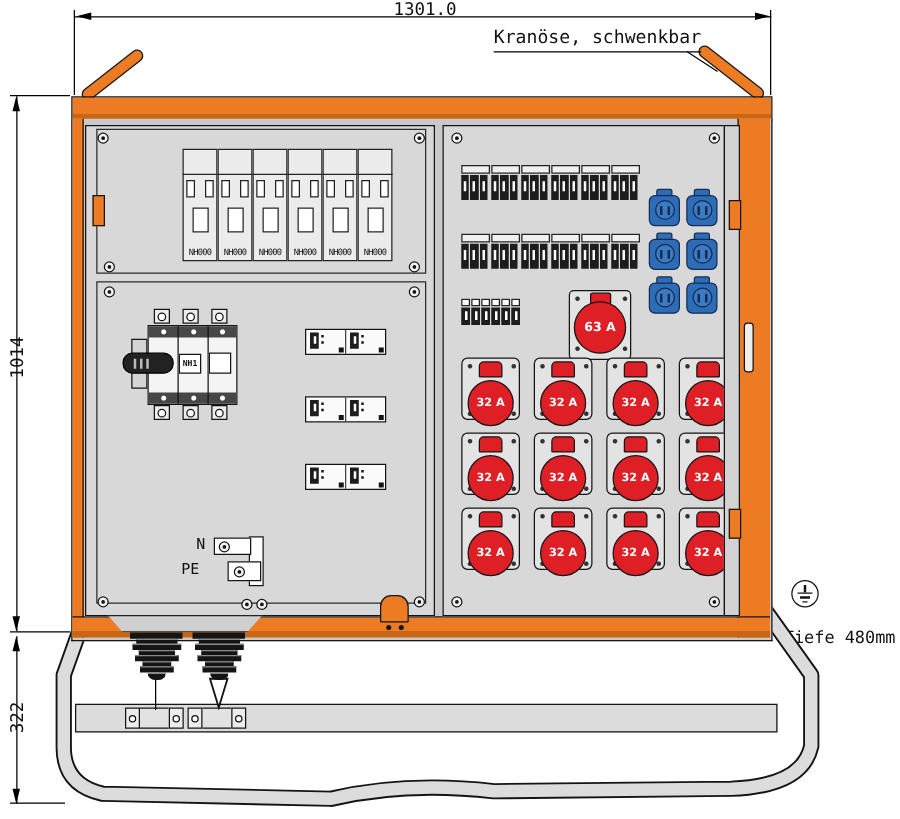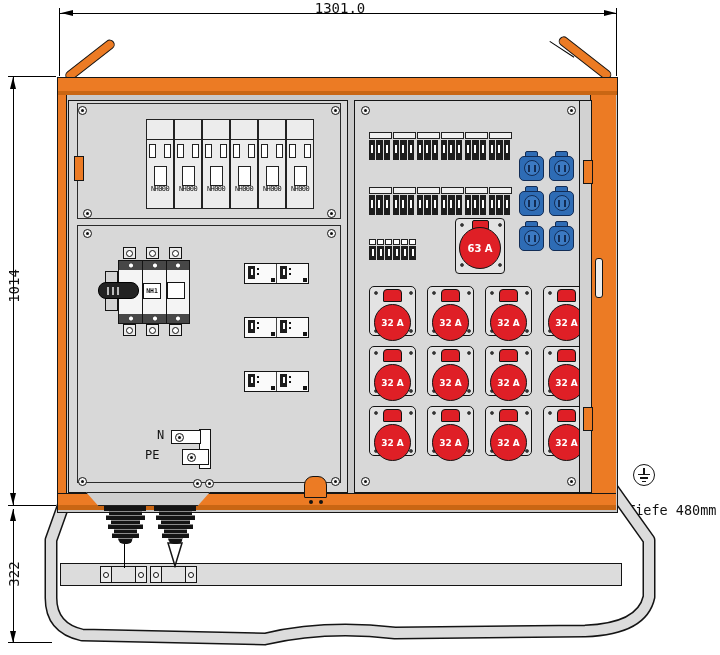--- a/index.html
+++ b/index.html
@@ -37,21 +37,21 @@
   .dot{position:absolute;width:4px;height:4px;border-radius:50%;background:#141414;z-index:8}
   .screw{position:absolute;width:9px;height:9px;border:1.2px solid #141414;border-radius:50%;background:#f4f4f4}
   .screw::after{content:"";position:absolute;left:50%;top:50%;width:3px;height:3px;margin:-1.5px 0 0 -1.5px;border-radius:50%;background:#141414}
   
   .fuse-row{position:absolute;left:77px;top:18px;display:flex}
   .fuse{width:28px;height:90px;border:1.1px solid #222;background:#ececec;position:relative}
   .fuse::before{content:"";position:absolute;left:-1px;right:-1px;top:19px;border-top:1.1px solid #222}
   .fuse .k{position:absolute;top:24px;width:7px;height:14px;border:1.1px solid #222;background:#fff}
   .fuse .k.kl{left:2px}.fuse .k.kr{right:2px}
   .fuse .mid{position:absolute;top:46px;left:50%;width:13px;height:20px;margin-left:-6.5px;border:1.1px solid #222;background:#fff}
-  .fuse-label{position:absolute;bottom:15px;left:-2px;right:-2px;text-align:center;font-size:7px;letter-spacing:-0.6px}
+  .fuse-label{position:absolute;bottom:2px;left:-2px;right:-2px;text-align:center;font-size:7px;letter-spacing:-0.6px}
   
   .sw-tab{position:absolute;width:13px;height:12px;border:1.1px solid #141414;background:#ececec}
   .sw-tab::after{content:"";position:absolute;left:50%;top:50%;width:5px;height:5px;margin:-3.5px 0 0 -3.5px;border:1px solid #141414;border-radius:50%;background:#fff}
   .sw-body{position:absolute;left:49px;top:159px;width:72px;height:64px;border:1.3px solid #141414;background:#f4f4f4}
   .sw-band{position:absolute;left:0;right:0;height:9px;background:#474747;
            background-image:radial-gradient(circle at 12px 4.5px,#fff 1.6px,transparent 2.4px),radial-gradient(circle at 36px 4.5px,#fff 1.6px,transparent 2.4px),radial-gradient(circle at 59px 4.5px,#fff 1.6px,transparent 2.4px)}
   .sw-div{position:absolute;top:0;bottom:0;border-left:1px solid #141414}
   .sw-mount{position:absolute;left:36px;top:170px;width:13px;height:40px;border:1.1px solid #141414;background:#d4d4d4}
   .sw-handle{position:absolute;left:29px;top:181px;width:41px;height:17px;background:#222;border:1px solid #000;border-radius:8px;
              background-image:linear-gradient(#bbb,#bbb),linear-gradient(#bbb,#bbb),linear-gradient(#bbb,#bbb);
@@ -76,21 +76,21 @@
   .mcb-bracket{height:7px;border:1px solid #222;background:#f0f0f0}
   .mcb-mods{display:flex;gap:1px;margin-top:1px}
   .mcb-mod{width:6.3px;height:20px;background:#1d1d1d;position:relative}
   .mcb-mod::after{content:"";position:absolute;left:50%;top:5px;width:2px;height:8px;margin-left:-1px;background:#fff}
   .single-row{position:absolute;left:14px;top:138px;display:flex;gap:1px}
   .single-mod{width:7px}
   .single-top{height:6px;border:1px solid #222;background:#fff}
   .single-body{height:14px;background:#1d1d1d;position:relative;margin-top:1px}
   .single-body::after{content:"";position:absolute;left:50%;top:3px;width:2px;height:7px;margin-left:-1px;background:#fff}
   
-  .plate63{position:absolute;left:100px;top:117px;width:50px;height:56px;border:1.2px solid #141414;border-radius:4px;
+  .plate63{position:absolute;left:100px;top:131px;width:50px;height:56px;border:1.2px solid #141414;border-radius:4px;
      background:radial-gradient(circle at 6px 6px,#333 1.4px,transparent 2.2px),radial-gradient(circle at 44px 6px,#333 1.4px,transparent 2.2px),
                 radial-gradient(circle at 6px 46px,#333 1.4px,transparent 2.2px),radial-gradient(circle at 44px 46px,#333 1.4px,transparent 2.2px),#e3e3e3}
   .cap63{position:absolute;left:50%;top:1px;width:17px;height:10px;margin-left:-8.5px;background:var(--red);border:1.1px solid #141414;border-radius:2px}
   .ball63{position:absolute;left:50%;top:8px;width:42px;height:42px;margin-left:-21px;background:var(--red);border:1.3px solid #141414;border-radius:50%;
           display:flex;align-items:center;justify-content:center}
   .ball63 span{color:#fff;font-weight:bold;font-size:10px;font-family:"DejaVu Sans",sans-serif}
   .blue-grid{position:absolute;left:164px;top:50px;display:grid;grid-template-columns:repeat(2,25px);column-gap:5px;row-gap:5px}
   .sockblue{position:relative;width:25px;height:30px}
   .sockblue .lid{position:absolute;left:50%;top:0;width:13px;height:7px;margin-left:-6.5px;background:var(--blue);border:1.2px solid #122c55;border-radius:2px 2px 0 0}
   .sockblue .bod{position:absolute;left:0;top:5px;width:25px;height:25px;background:var(--blue);border:1.2px solid #122c55;border-radius:5px}
@@ -146,20 +146,21 @@
   <div class="ah d" style="left:10px;top:493px"></div>
   <div class="dline-h" style="left:8px;top:76px;width:48px"></div>
   <div class="dline-h" style="left:8px;top:505px;width:48px"></div>
 
   <div class="dtext vtext" style="left:-9px;top:566px;width:46px;text-align:center">322</div>
   <div class="dline-v" style="left:13px;top:509px;height:134px"></div>
   <div class="ah u" style="left:10px;top:509px"></div>
   <div class="ah d" style="left:10px;top:631px"></div>
   <div class="dline-h" style="left:8px;top:642px;width:44px"></div>
 
+  <div class="crane">Kranöse, schwenkbar</div>
   <div class="leader"></div>
 
   <svg class="abs" style="left:20px;top:478px;z-index:1" width="660" height="177" viewBox="0 0 660 177">
     <path d="M 46,20 L 31,62 L 31,120 Q 31,150 62,157 L 245,161 Q 305,147 375,155 L 565,153 Q 622,151 629,119 L 629,62 L 592,10" fill="none" stroke="#141414" stroke-width="13" stroke-linecap="round" stroke-linejoin="round"></path>
     <path d="M 46,20 L 31,62 L 31,120 Q 31,150 62,157 L 245,161 Q 305,147 375,155 L 565,153 Q 622,151 629,119 L 629,62 L 592,10" fill="none" stroke="#dcdcdc" stroke-width="10" stroke-linecap="round" stroke-linejoin="round"></path>
   </svg>
   <div class="crossbar"></div>
   <div class="clamp" style="left:100px">
       <b></b>
       <span></span>

